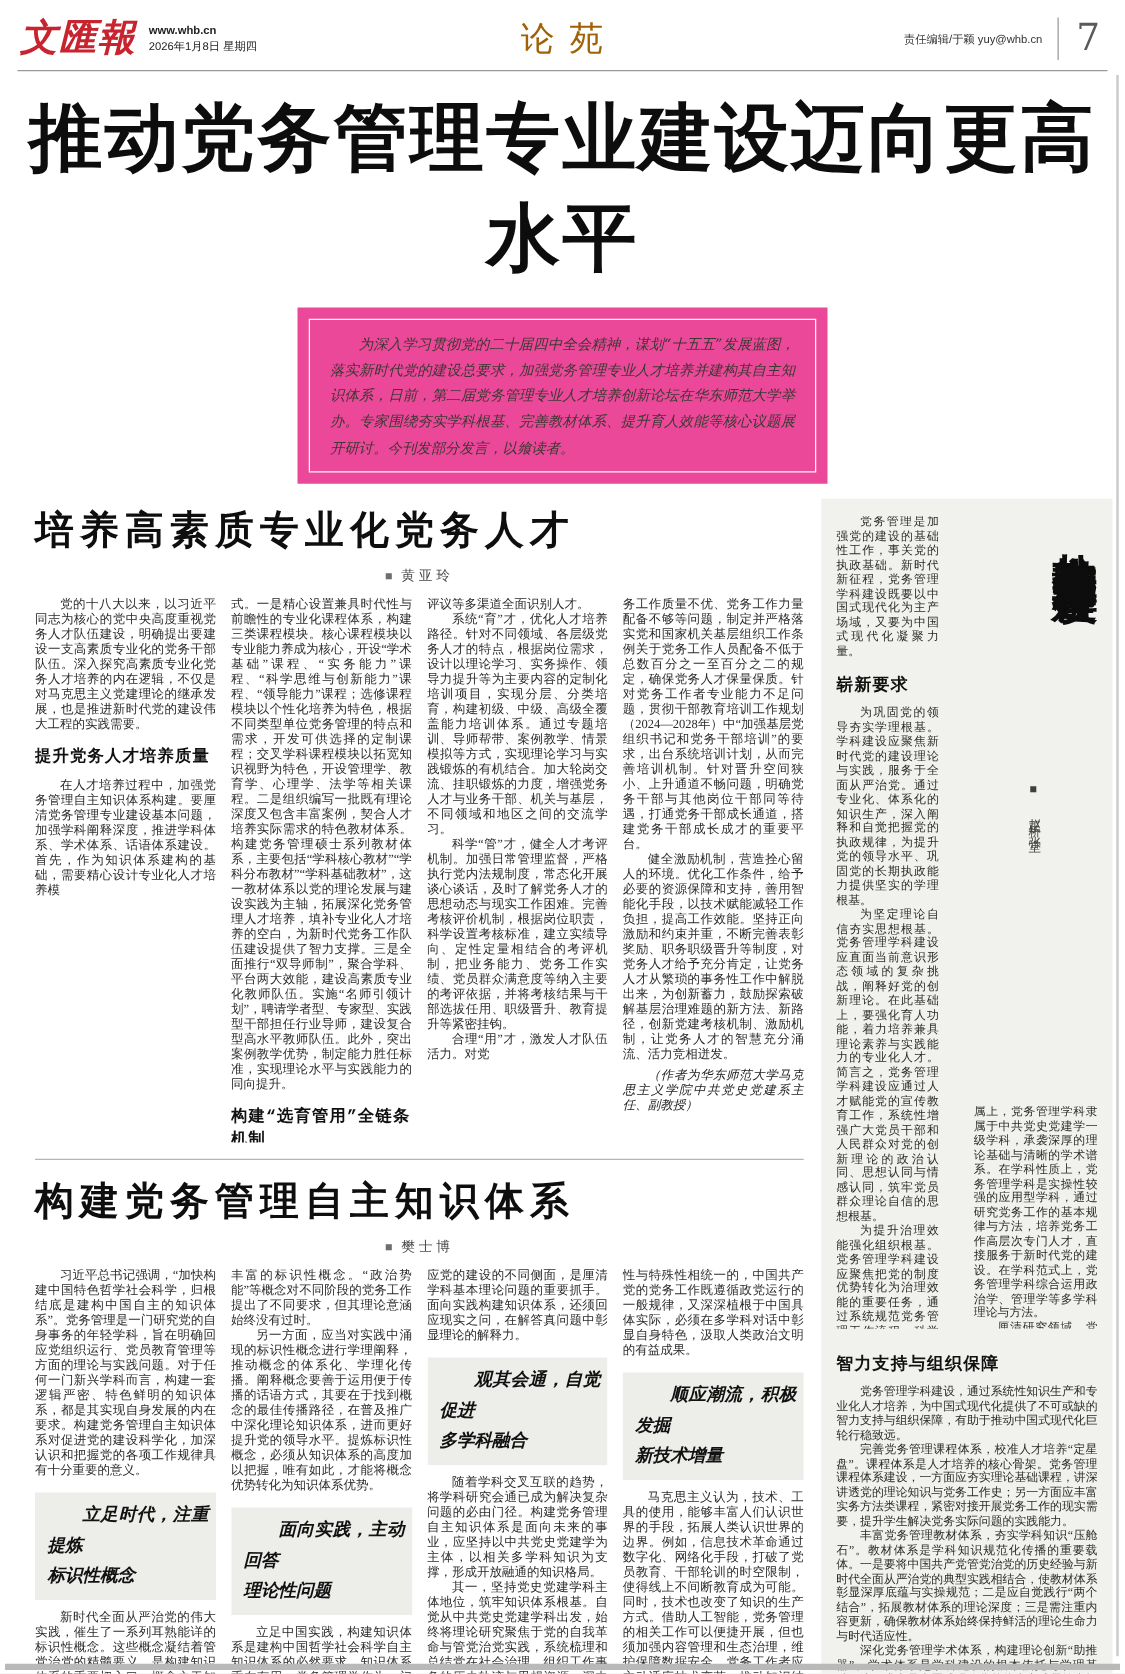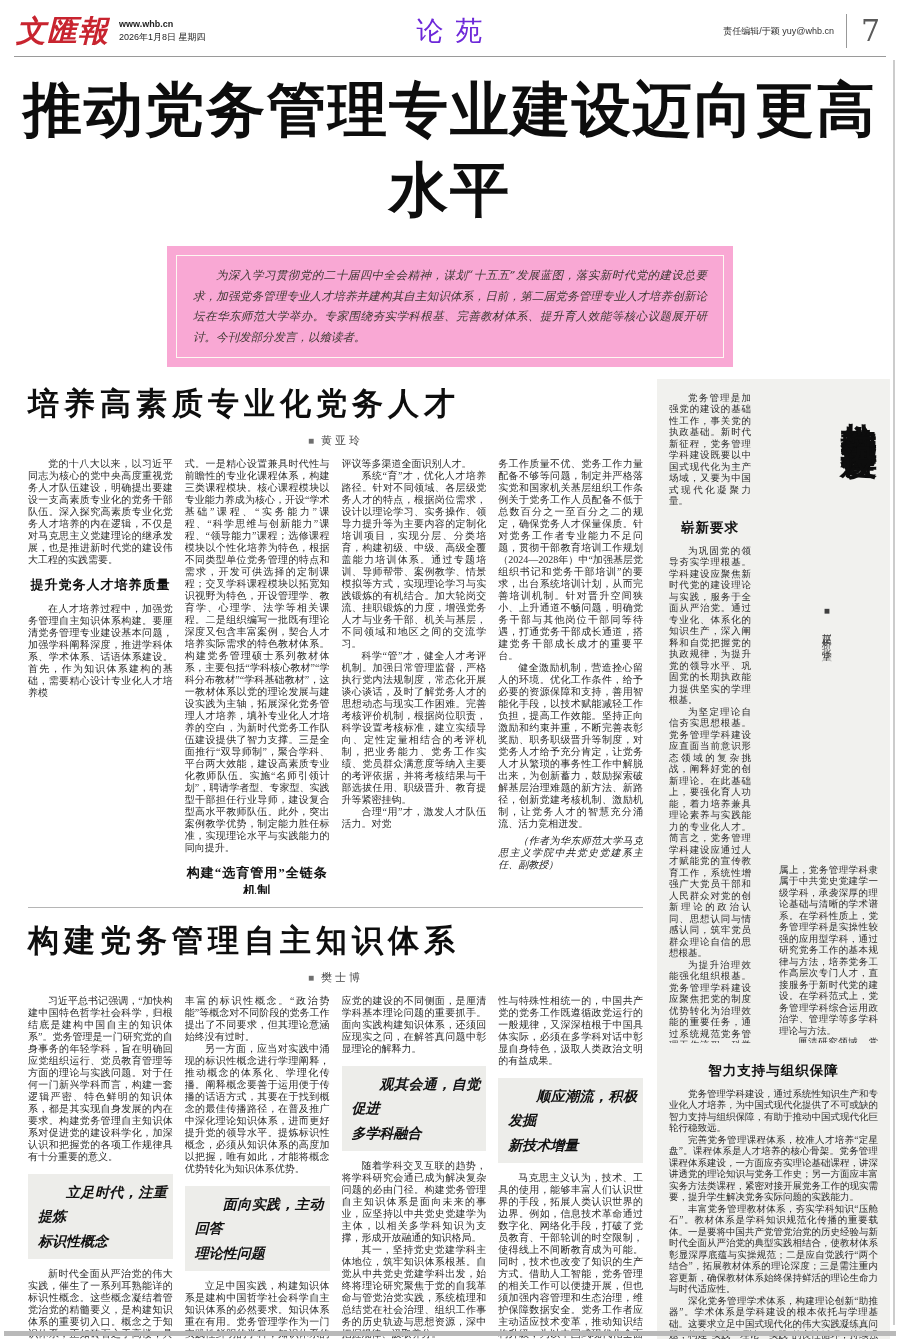--- a/index.html
+++ b/index.html
@@ -7,49 +7,49 @@
         font-family:"Liberation Sans",sans-serif;color:#1a1a1a;}
   .edge-r{position:absolute;right:5px;top:60px;bottom:14px;width:2px;background:#cccccc;}
   .edge-b{position:absolute;left:4px;right:4px;bottom:3px;height:5px;background:#b9b9b9;}
 
   
   .masthead{position:relative;display:flex;align-items:center;margin:0 14px;padding:14px 2px 8px 2px;border-bottom:1px solid #9a9a9a;}
   .logo{color:#c8242f;font-family:"DejaVu Serif",serif;font-weight:bold;font-style:italic;font-size:30px;line-height:1;letter-spacing:1px;}
   .mast-meta{margin-left:10px;font-size:9px;color:#222;line-height:1.5;}
   .mast-meta .site{font-weight:bold;}
   .section-title{position:absolute;left:11px;right:0;text-align:center;font-family:Liberation Mono, monospace;
-        font-size:27px;color:#6d28d9;letter-spacing:12px;pointer-events:none;}
+        font-size:27px;color:#a16207;letter-spacing:12px;pointer-events:none;}
   .mast-right{margin-left:auto;display:flex;align-items:center;}
   .editor-credit{font-size:9px;color:#333;padding-right:12px;}
   .pageno{font-family:"DejaVu Serif",serif;font-size:30px;color:#5a5a5a;border-left:1px solid #999;padding:2px 4px 2px 14px;line-height:1;}
 
   
   .headline{text-align:center;font-weight:900;font-size:59px;letter-spacing:2px;margin:14px 10px 0;color:#0d0d0d;
         font-family:"Liberation Sans",sans-serif;}
-  .intro-box{width:566px;margin:15px auto 0;background:#f9a8d4;padding:9px;box-sizing:border-box;}
+  .intro-box{width:424px;margin:15px auto 0;background:#ec4899;padding:9px;box-sizing:border-box;}
   .intro-inner{border:1px solid #fdf8f1;padding:9px 16px;}
   .intro-text{margin:0;font-family:"DejaVu Serif",serif;font-style:italic;font-size:11.5px;line-height:1.8;
         color:#3d3833;text-align:justify;text-indent:2em;}
 
   
   .content-row{display:flex;gap:14px;padding:12px 10px 0 28px;}
   .main-col{flex:1;min-width:0;}
 
   .art-title{font-family:"DejaVu Serif",serif;font-weight:bold;font-size:31px;text-align:left;letter-spacing:5px;margin:4px 0 8px;color:#0e0e0e;}
   .byline{text-align:center;font-size:11px;color:#4a4a4a;margin-bottom:10px;letter-spacing:3px;}
   .byline .sq{color:#6e6e6e;font-size:10px;margin-right:7px;letter-spacing:0;}
   .cols{display:flex;gap:12px;overflow:hidden;}
   .cols-a1{height:436px;}
   .cols-a2{height:452px;}
   .col{flex:1;min-width:0;overflow:hidden;text-align:justify;}
 
   .para{margin:0;text-indent:2em;font-size:10px;line-height:12px;color:#2b2b2b;font-family:"Liberation Serif",serif;}
   .para.cont{text-indent:0;}
-  .sub1{font-weight:bold;text-align:center;font-size:13px;margin:10px 0 9px;letter-spacing:1px;color:#111;
-        font-family:Liberation Serif, serif;}
+  .sub1{font-weight:bold;text-align:left;font-size:13px;margin:10px 0 9px;letter-spacing:1px;color:#111;
+        font-family:Liberation Mono, monospace;}
   .sub2{font-family:"DejaVu Serif",serif;font-style:italic;font-weight:bold;font-size:14px;line-height:1.75;
         white-space:pre-line;margin:11px 0 9px;padding:6px 6px 6px 10px;background:#ededea;text-indent:2em;color:#111;}
   .author-note{margin:5px 0 0;text-indent:2em;font-size:10px;line-height:12px;font-style:italic;
         font-family:"DejaVu Serif",serif;color:#222;}
 
   .article-2{border-top:1px solid #b5b5b5;margin-top:13px;padding-top:8px;}
 
   
   .sidebar{width:233px;box-sizing:border-box;background:#f1f1ee;padding:14px 12px 10px;height:1063px;overflow:hidden;align-self:flex-start;}
   .sb-top{display:flex;gap:28px;height:650px;overflow:hidden;}

